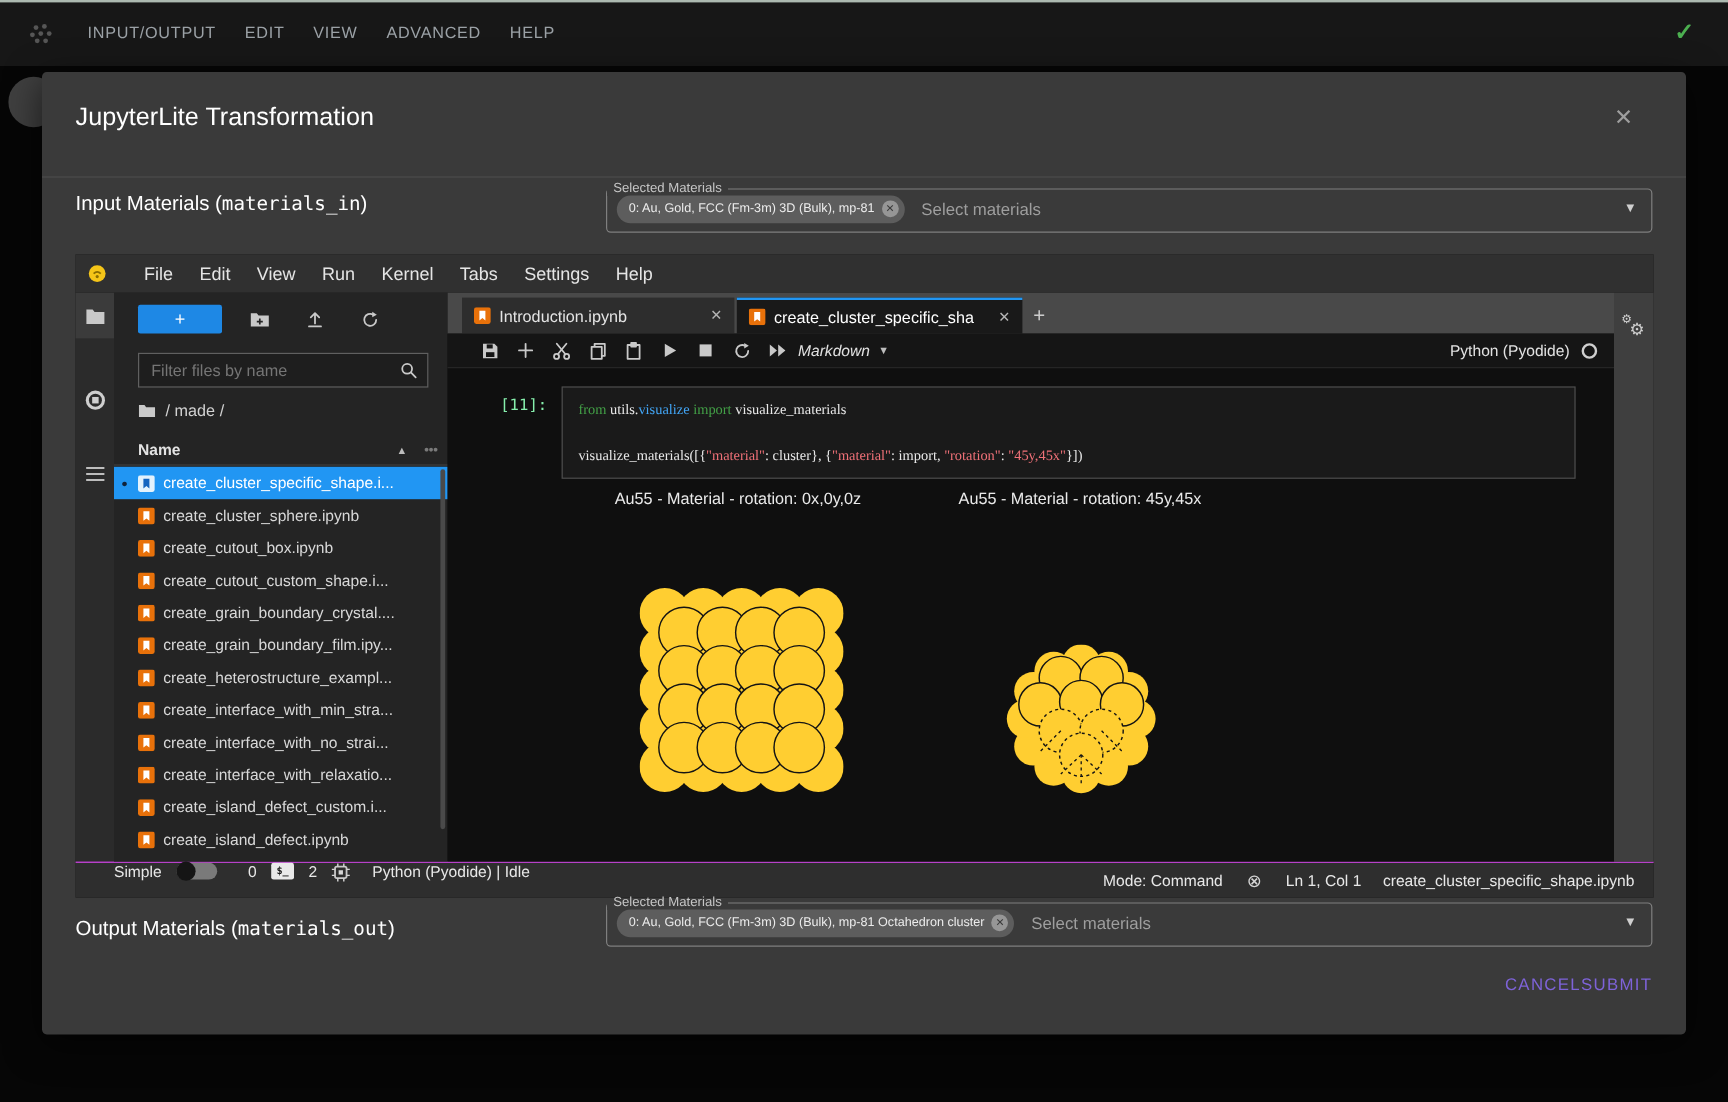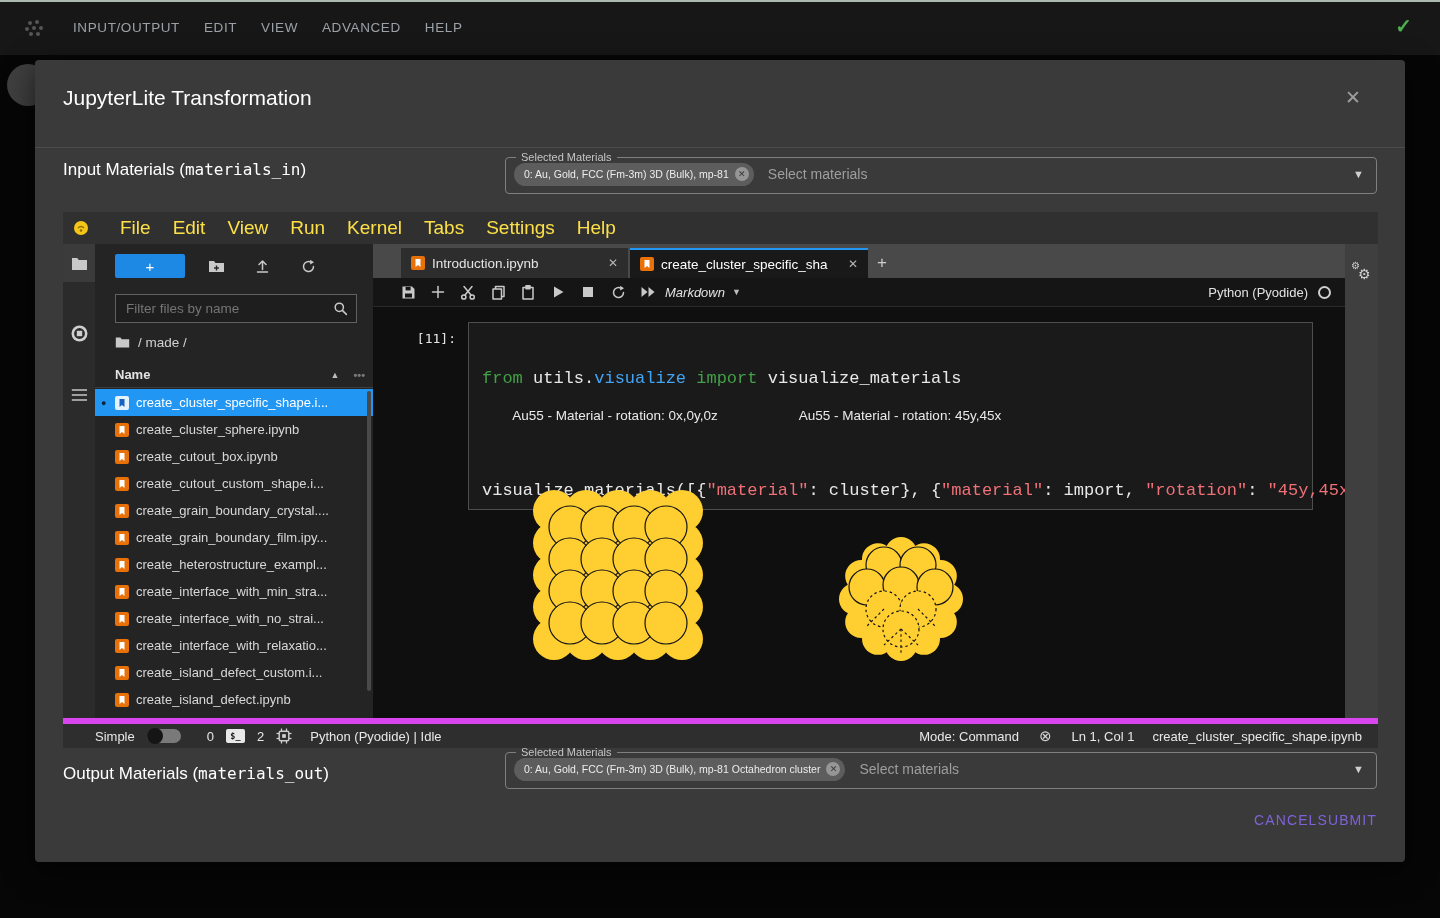--- a/index.html
+++ b/index.html
@@ -28,37 +28,37 @@
   #modal-close { position:absolute; right:44px; top:26px; color:#9e9e9e; font-size:19px; cursor:pointer; }
   #modal-divider { position:absolute; left:0; top:87px; width:100%; height:1px; background:#4b4b4b; }
 
   .section-label { position:absolute; left:28px; color:#fff; font-size:17px; }
   .section-label .mono { font-size:16px; }
   #input-label { top:100px; }
   #output-label { top:704px; }
 
   .mat-field { position:absolute; left:470px; width:872px; height:43px; border:1px solid #7f7f7f;
                border-radius:4px; padding:0; }
-  .mat-field legend { margin-left:10px; padding:0 5px; font-size:11px; color:#c6c6c6; }
+  .mat-field legend { padding:0 5px; font-size:11px; color:#c6c6c6; }
   #input-field { top:91px; }
   #output-field { top:686px; }
   .mat-field-inner { display:flex; align-items:center; height:30px; margin-top:-4px; padding:0 12px 0 8px; }
   .chip { display:flex; align-items:center; gap:6px; background:#5d5d5d; border-radius:12px;
           height:23px; padding:0 5px 0 10px; color:#ececec; font-size:10.5px; white-space:nowrap; }
   .chip-x { width:14px; height:14px; border-radius:50%; background:#969696; color:#3a3a3a; font-size:9px;
             display:flex; align-items:center; justify-content:center; cursor:pointer; }
   .field-placeholder { color:#9e9e9e; font-size:14px; margin-left:14px; flex:1; }
   .field-caret { color:#cfcfcf; font-size:11px; cursor:pointer; }
 
   
   #jupyter { position:absolute; left:28px; top:152px; width:1315px; height:536px; background:#141414;
              display:flex; flex-direction:column; }
   #jmenubar { height:32px; background:#303030; display:flex; align-items:center; padding-left:10px; flex:none; }
   #jlite-logo { width:16px; height:16px; margin-right:20px; }
-  .jmenu-item { color:#fde047; font-size:19px; padding:0 11px; cursor:pointer; }
+  .jmenu-item { color:#e5e5e5; font-size:15px; padding:0 11px; cursor:pointer; }
 
   #jbody { flex:1; display:flex; min-height:0; }
 
   
   #jrail { width:32px; background:#2b2b2b; flex:none; display:flex; flex-direction:column; align-items:center; }
   .rail-btn { width:32px; height:38px; display:flex; align-items:center; justify-content:center; cursor:pointer; }
   .rail-btn.active { background:#3b3b3b; }
   #rail-running { margin-top:32px; }
   #rail-toc { margin-top:24px; }
 
@@ -87,59 +87,59 @@
   .fb-row.selected { background:#2196f3; color:#fff; }
   .fb-row.selected .rowdot { color:#10233b; }
   .fb-row svg { flex:none; margin-right:7px; }
   #fb-scroll { position:absolute; right:2px; top:147px; width:4px; height:300px; background:#4a4a4a; border-radius:2px; }
 
   
   #nbarea { flex:1; display:flex; flex-direction:column; min-width:0; position:relative; }
   #tabbar { height:34px; background:#494949; display:flex; align-items:flex-end; flex:none; }
   .tab { height:30px; display:flex; align-items:center; padding:0 10px; font-size:13.5px; color:#e4e4e4;
          cursor:pointer; }
-  #tab-1 { width:227px; margin-left:28px; background:#2d2d2d;align-items:center; }
+  #tab-1 { width:227px; margin-left:12px; background:#2d2d2d;align-items:center; }
   #tab-2 { width:238px; margin-left:2px; background:#191919; border-top:2px solid #2196f3; color:#fff; }
   .tab svg { flex:none; margin-right:7px; }
   .tab .tab-label { flex:1; overflow:hidden; white-space:nowrap; }
   .tab .tab-x { color:#b5b5b5; font-size:12px; margin-left:4px; }
   #tab-add { width:28px; height:30px; color:#cdcdcd; font-size:17px; display:flex; align-items:center;
              justify-content:center; cursor:pointer; }
 
   #nbtoolbar { height:29px; background:#151515; border-bottom:1px solid #2a2a2a; display:flex; align-items:center;
                padding:0 14px 0 20px; flex:none; }
   .nbt-icon { width:30px; display:flex; justify-content:center; cursor:pointer; }
   #celltype { display:flex; align-items:center; gap:7px; color:#e2e2e2; font-size:13px; margin-left:2px; cursor:pointer;font-style:italic; }
   #celltype .caret { font-size:9px; color:#bdbdbd; }
   #nbt-right { margin-left:auto; display:flex; align-items:center; gap:10px; color:#e2e2e2; font-size:13px; }
   #kernel-circle { width:13px; height:13px; border:2px solid #cfcfcf; border-radius:50%; cursor:pointer; }
 
   #nbcontent { flex:1; background:#0f0f0f; position:relative; overflow:hidden; }
   #cell { position:absolute; left:0; top:15px; width:100%; display:flex; }
-  #cell-prompt { width:95px; flex:none; text-align:right; padding:9px 12px 0 0; color:#e5e5e5; font-size:13px; }
+  #cell-prompt { width:95px; flex:none; text-align:right; padding:9px 12px 0 0; color:#86efac; font-size:13px; }
   #cell-editor { width:845px; background:#1a1a1a; border:1px solid #4d4d4d; padding:9px 13px; }
-  .code-line { font-family:Liberation Mono, monospace; font-size:17px; line-height:19px; color:#e8e8e8;
-               white-space:pre;margin-top:37px; }
+  .code-line { font-family:Liberation Serif, serif; font-size:12px; line-height:19px; color:#e8e8e8;
+               white-space:pre; }
   .tok-kw { color:#43a047; } .tok-prop { color:#42a5f5; } .tok-str { color:#f07178; } .tok-pl { color:#e8e8e8; }
 
   .out-label { position:absolute; transform:translateX(-50%); color:#eaeaea; font-size:13.5px; top:101px;
                white-space:nowrap; }
   #out-label-1 { left:242px; } #out-label-2 { left:527px; }
   #cluster-1 { position:absolute; left:160px; top:183px; }
   #cluster-2 { position:absolute; left:453px; top:230px; }
 
   
   #jrail-right { width:33px; background:#3f3f3f; flex:none; position:relative; }
   #gears { position:absolute; left:4px; top:16px; color:#d0d0d0; }
   #gears .g1 { position:absolute; left:2px; top:0; font-size:10px; }
   #gears .g2 { position:absolute; left:9px; top:6px; font-size:14px; }
 
   
-  #statusbar { height:30px; background:#2e2e2e; display:flex; align-items:center; flex:none;
-               color:#e8e8e8; font-size:13px; border-top:6px solid #d946ef; }
+  #statusbar { height:30px; background:#2e2e2e; display:flex; flex:none;
+               color:#e8e8e8; font-size:13px; border-top:1px solid #d946ef; }
   #sb-simple { margin-left:32px; }
   #sb-toggle { width:34px; height:14px; border-radius:7px; background:#7a7a7a; margin-left:12px; position:relative; cursor:pointer; }
   #sb-toggle .knob { position:absolute; left:0; top:-1px; width:16px; height:16px; border-radius:50%; background:#151515; }
   #sb-term-count { margin-left:26px; }
   #sb-term-icon { width:19px; height:14px; background:#e9e9e9; border-radius:2px; margin-left:12px;
                   color:#1a1a1a; font-size:8.5px; font-weight:bold; display:flex; align-items:center;
                   justify-content:center; }
   #sb-kern-count { margin-left:12px; }
   #sb-cpu { margin-left:12px; display:flex; }
   #sb-kernelstatus { margin-left:18px; }

